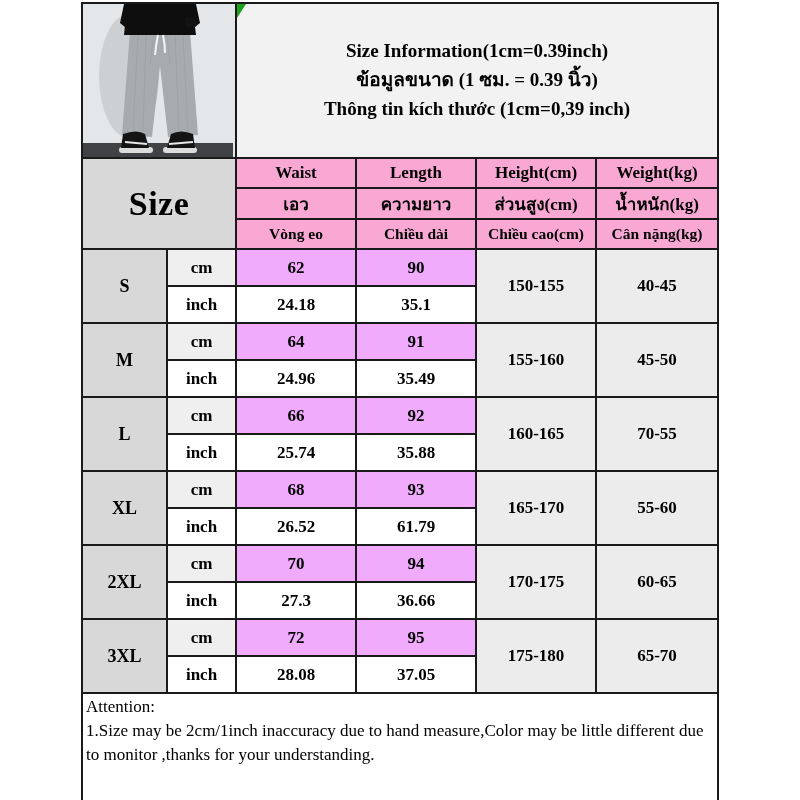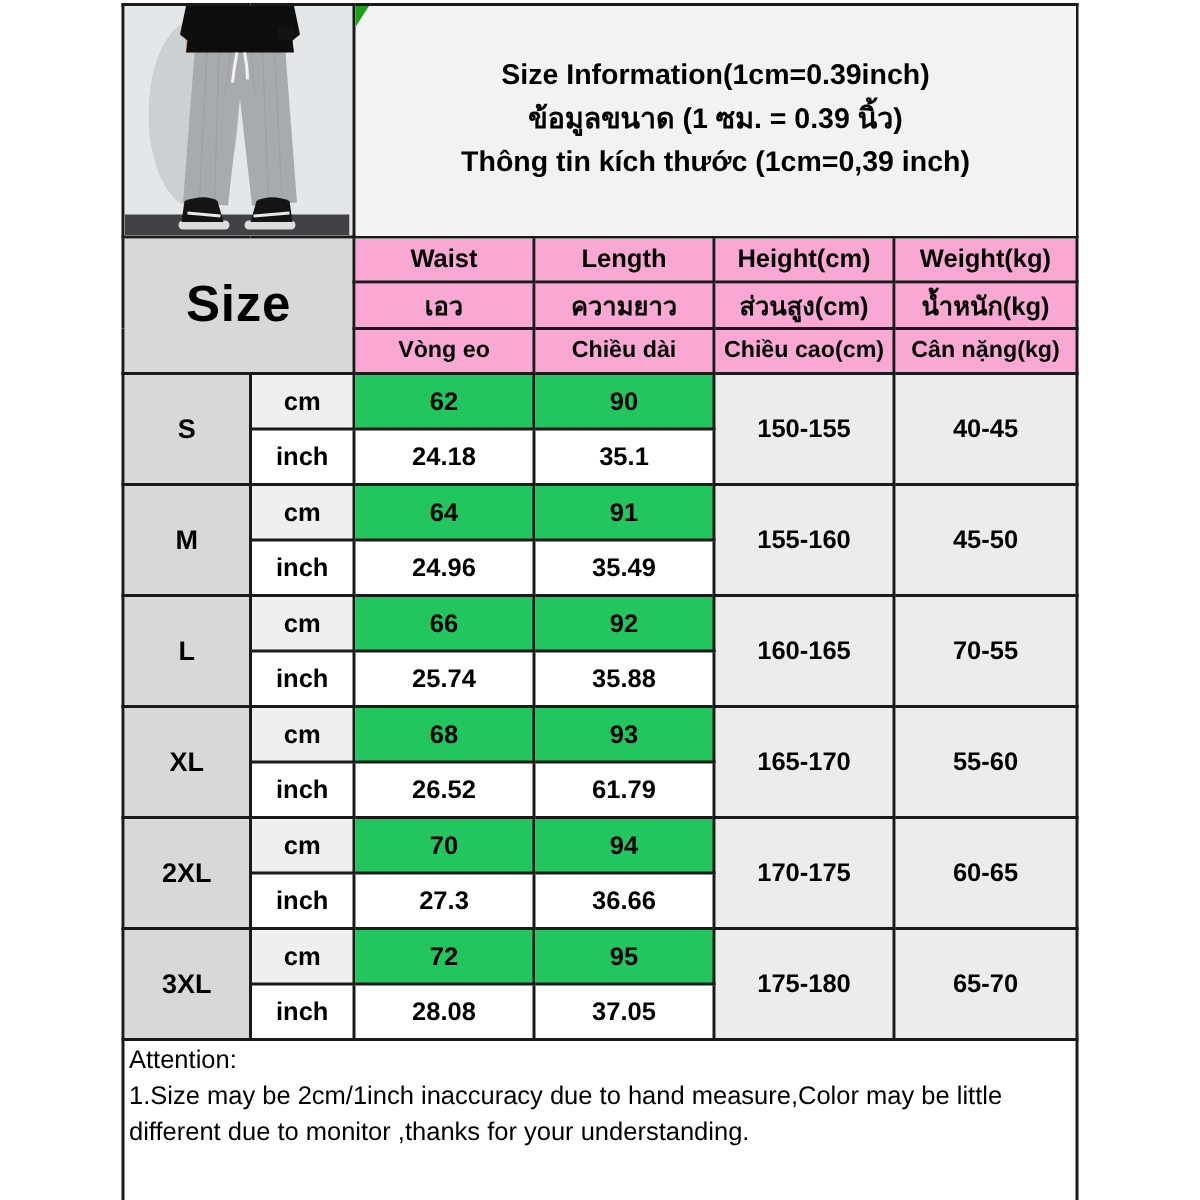--- a/index.html
+++ b/index.html
@@ -1,38 +1,38 @@
 <!DOCTYPE html>
 <html><head>
 <meta charset="utf-8">
 <style>
   html,body{margin:0;padding:0;background:#ffffff;}
   .canvas{position:relative;width:800px;height:800px;background:#ffffff;
-          font-family:Liberation Sans, sans-serif;color:#000;}
+          font-family:Liberation Serif, serif;color:#000;}
   .sheet{position:absolute;left:81px;top:2px;width:636px;}
   table{border-collapse:collapse;table-layout:fixed;width:636px;}
   td{border:2px solid #1a1a1a;text-align:center;vertical-align:middle;
      font-weight:bold;color:#000;overflow:hidden;}
   .photo-cell{padding:0;height:153px;background:#e4e7e9;}
   .photo-cell svg{display:block;}
   .title-cell{background:#f2f2f2;position:relative;padding:0;}
   .title-inner{display:flex;flex-direction:column;justify-content:center;
                align-items:center;height:153px;gap:8px;}
   .title-line{font-size:19px;font-weight:bold;line-height:1.1;}
   .flag{position:absolute;top:0;left:0;width:9px;height:14px;
         clip-path:polygon(0 0,100% 0,0 100%);}
   .size-head{background:#d8d8d8;font-size:34px;letter-spacing:0.5px;}
   .hd{background:#f9a8d4;height:26px;font-size:17px;white-space:nowrap;}
   .hd.vi{font-size:15.5px;}
   .size-cell{background:#d8d8d8;font-size:18px;}
   .unit{font-size:17px;height:33px;}
   .u-cm{background:#efefef;}
   .u-in{background:#ffffff;}
   .val{font-size:17px;}
-  .v-cm{background:#22c55e;text-align:center;}
+  .v-cm{background:#f0abfc;text-align:center;}
   .v-in{background:#ffffff;}
   .merge{background:#ececec;font-size:17px;}
   .attention{width:628px;min-height:131px;border:2px solid #1a1a1a;margin-top:-2px;
              background:#ffffff;text-align:left;font-size:17px;font-weight:normal;
              line-height:1.42;padding:1px 3px 4px 3px;}
 </style>
 </head>
 <body>
 
 <div class="canvas">

